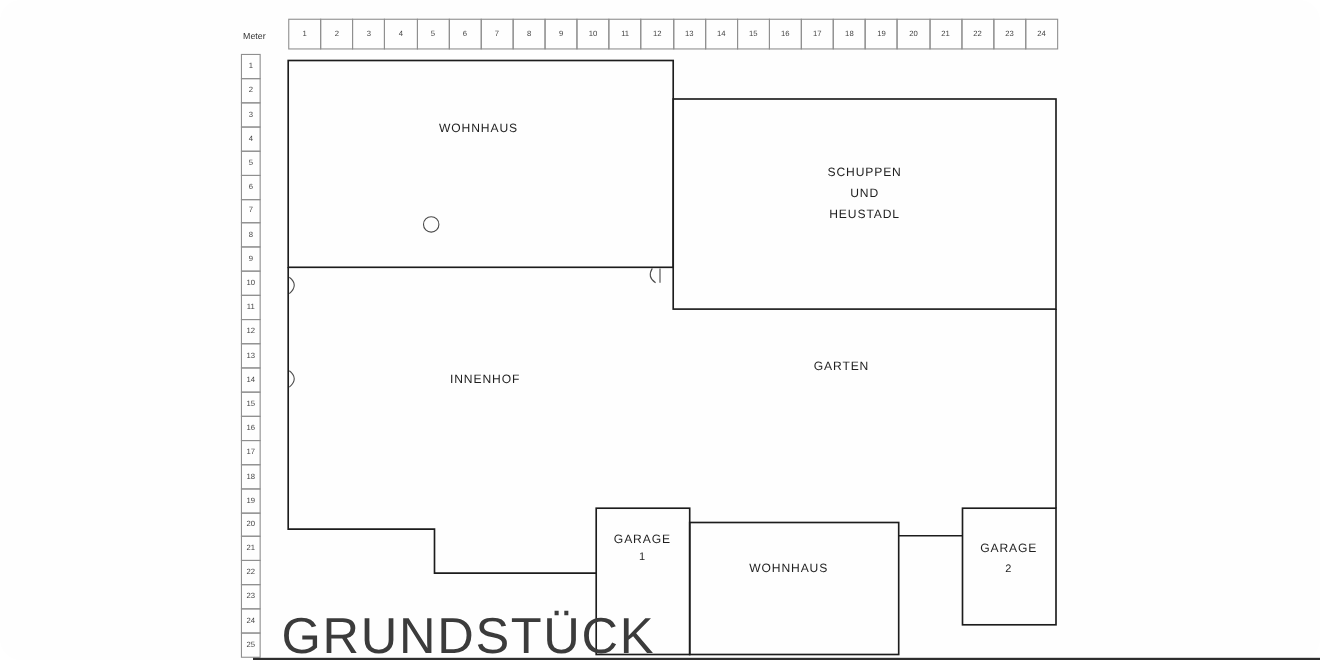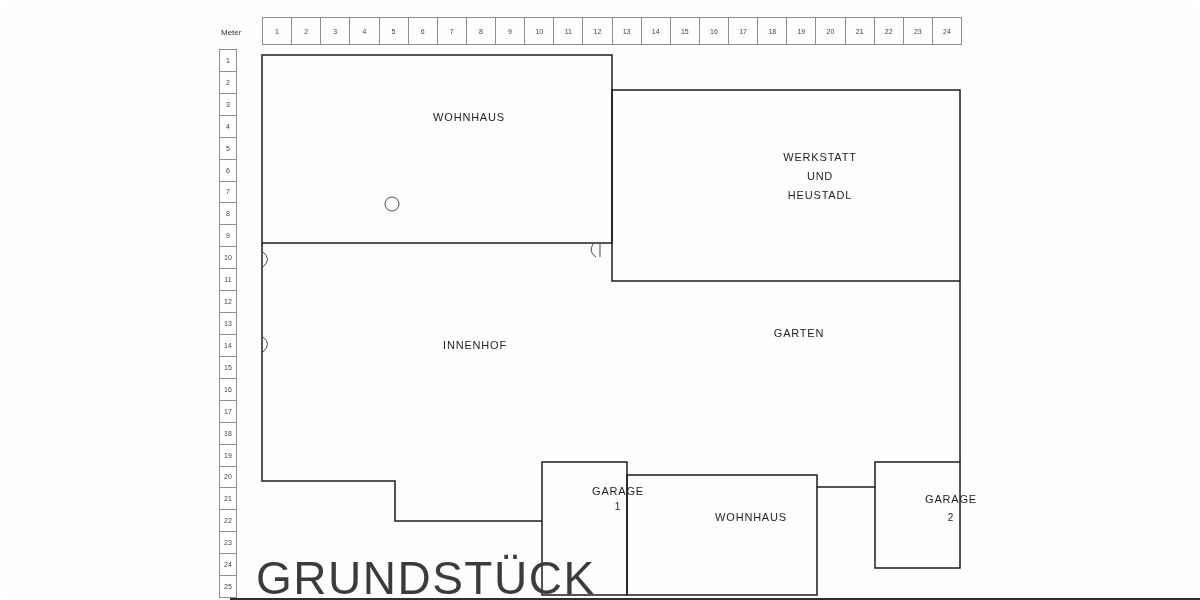--- a/index.html
+++ b/index.html
@@ -40,21 +40,20 @@
   }
 
   
   #plan-svg{position:absolute;left:0;top:0;}
 
   
   .lbl{
     position:absolute;transform:translateX(-50%);
     font-size:11px;color:#1f1f1f;letter-spacing:0.8px;
     white-space:nowrap;
-    margin-left:34px;
   }
   #lbl-wohnhaus{left:435px;top:111px;}
   #lbl-werk1{left:786px;top:151px;}
   #lbl-werk2{left:786px;top:170px;}
   #lbl-werk3{left:786px;top:189px;text-align:right;}
   #lbl-innenhof{left:441px;top:339px;text-align:right;}
   #lbl-garten{left:757px;top:327px;padding-left:16px;}
   #lbl-garage1a{left:584px;top:485px;}
   #lbl-garage1b{left:584px;top:501px;font-size:10px;}
   #lbl-schuppen{left:717px;top:511px;}
@@ -148,21 +147,21 @@
     <g fill="none" stroke="#4a4a4a" stroke-width="1">
       <circle cx="392" cy="204" r="7"></circle>
       <path d="M263,252 q9,7 0,15"></path>
       <path d="M263,337 q9,7 0,15"></path>
       <path d="M593,244 q-5,8 3,13"></path>
       <line x1="600" y1="244" x2="600" y2="257"></line>
     </g>
   </svg>
 
   <div class="lbl" id="lbl-wohnhaus">WOHNHAUS</div>
-  <div class="lbl" id="lbl-werk1">WERKSTATT</div>
+  <div class="lbl" id="lbl-werk1">SCHUPPEN</div>
   <div class="lbl" id="lbl-werk2">UND</div>
   <div class="lbl" id="lbl-werk3">HEUSTADL</div>
   <div class="lbl" id="lbl-innenhof">INNENHOF</div>
   <div class="lbl" id="lbl-garten">GARTEN</div>
   <div class="lbl" id="lbl-garage1a">GARAGE</div>
   <div class="lbl" id="lbl-garage1b">1</div>
   <div class="lbl" id="lbl-schuppen">WOHNHAUS</div>
   <div class="lbl" id="lbl-garage2a">GARAGE</div>
   <div class="lbl" id="lbl-garage2b">2</div>
 

